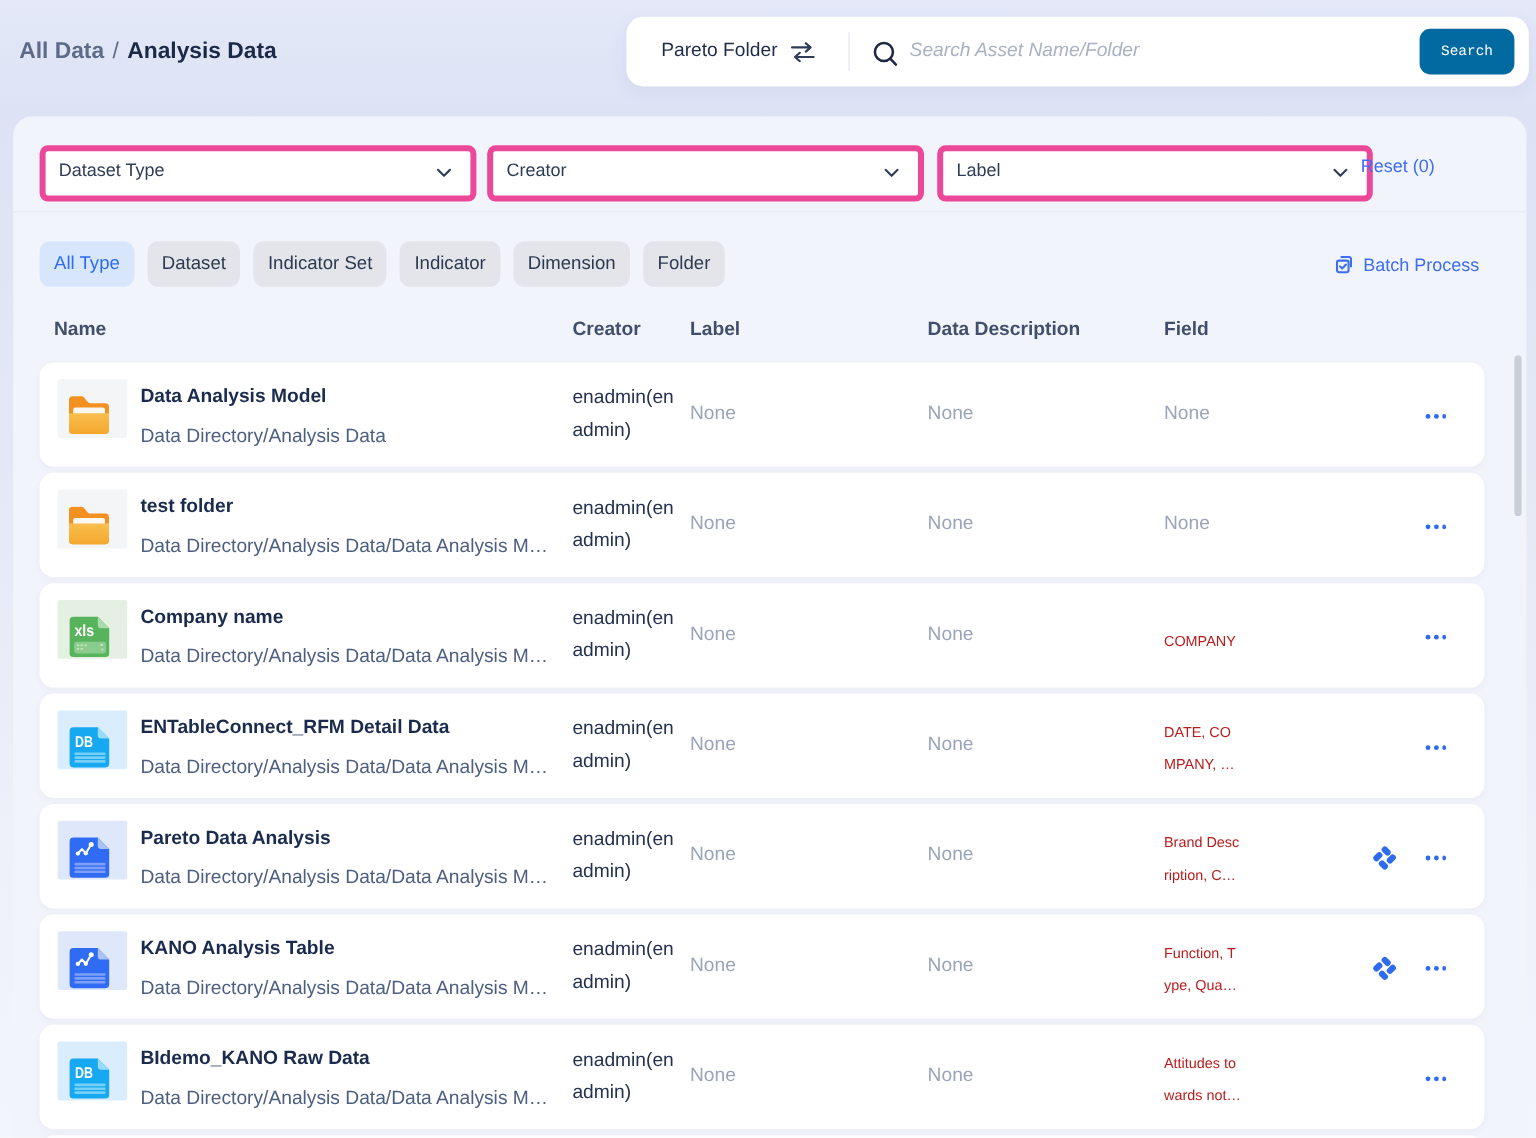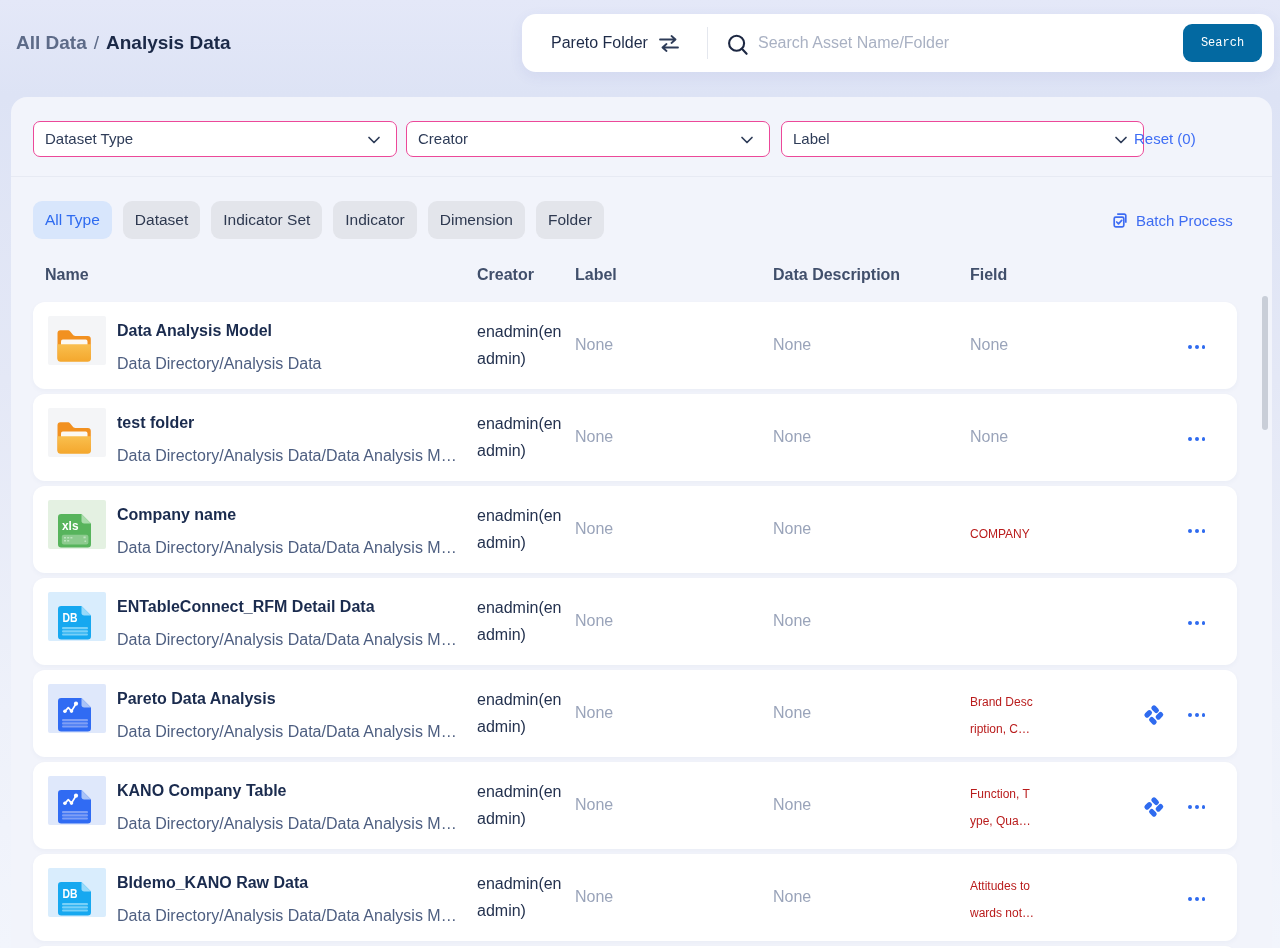--- a/index.html
+++ b/index.html
@@ -16,34 +16,34 @@
 .crumbs .sep { color:#5d6b88; font-weight:400; padding:0 7px; }
 .crumbs .c2 { color:#1b2947; }
 .searchbar {
   position:absolute; left:522px; top:14px; width:752px; height:58px;
   background:#fff; border-radius:14px; box-shadow:0 4px 14px rgba(60,80,160,0.08);
 }
 .cf-label { position:absolute; left:29px; top:20px; font-size:16px; color:#1e2b48; }
 .swap-ic { position:absolute; left:136px; top:21px; }
 .vline { position:absolute; left:185px; top:13px; width:1px; height:32px; background:#e4e7ee; }
 .mag-ic { position:absolute; left:205px; top:20px; }
-.ph { position:absolute; left:236px; top:20px; font-size:16px; color:#a9b1c3; }
+.ph { position:absolute; left:236px; top:20px; font-size:16px; color:#a9b1c3;font-style:italic; }
 .sbtn {
   position:absolute; left:661px; top:10px; width:79px; height:38px;
   background:#0369a1; border-radius:9px; color:#fff; font-size:12px;
   text-align:center; line-height:38px;font-family:Liberation Mono, monospace;
 }
 
 .card {
   position:absolute; left:11px; top:97px; width:1261px; height:851px;
   background:#f2f4fb; border-radius:16px 16px 0 0;
 }
 .dd {
-  position:absolute; top:24px; height:36px; background:#fff;
-  border:1px solid #ec4899; border-radius:7px; font-size:15px; color:#2e3c58;
+  position:absolute; top:24px; height:47px; background:#fff;
+  border:5px solid #ec4899; border-radius:7px; font-size:15px; color:#2e3c58;
   line-height:34px; padding-left:11px;
 }
 .dd svg { position:absolute; right:15px; top:12px; }
 .reset { position:absolute; left:1123px; top:33px; font-size:15px; color:#3e6df5; }
 .divider { position:absolute; left:0; top:79px; width:1261px; height:1px; background:#e7eaf3; }
 
 .tabs { position:absolute; left:22px; top:104px; height:38px; }
 .pill {
   display:inline-block; height:38px; line-height:38px; padding:0 12px;
   border-radius:9px; background:#e3e5eb; color:#2e3950; font-size:15.5px;
@@ -211,20 +211,21 @@
 <rect x="5" y="25.2" width="26" height="2.2" rx="1"></rect>
 <rect x="5" y="28.4" width="26" height="2.2" rx="1"></rect>
 </g>
         </svg>
       </div>
       <div class="rt">ENTableConnect_RFM Detail Data</div>
       <div class="rs">Data Directory/Analysis Data/Data Analysis M…</div>
       <div class="creator">enadmin(en admin)</div>
       <span class="none1 lnone">None</span>
       <span class="none1 dnone">None</span>
+      <div class="fval two">DATE, CO<br>MPANY, …</div>
       <span class="dots"><i></i><i></i><i></i></span>
     </div>
 <div class="row" style="top:573px;padding-left:46px;">
       <div class="icbox" style="background:#dfe8fb;">
         <svg width="36" height="36" viewBox="0 0 36 36" style="position:absolute;left:9px;top:13px;">
 <path d="M4.2 1 h20.3 l9.5 9.5 v20.8 a3.2 3.2 0 0 1 -3.2 3.2 H4.2 a3.2 3.2 0 0 1 -3.2 -3.2 V4.2 a3.2 3.2 0 0 1 3.2 -3.2 z" fill="#306bf3"></path>
 <path d="M24.5 1 l9.5 9.5 h-6.8 a2.7 2.7 0 0 1 -2.7 -2.7 z" fill="#a9c3f8"></path>
 <path d="M7.9 14.3 L11.3 10.6 L14.5 14.1 L19 6.7" fill="none" stroke="#ffffff" stroke-width="1.7" stroke-linecap="round" stroke-linejoin="round"></path>
 <circle cx="7.9" cy="14.3" r="1.8" fill="#fff"></circle>
           <circle cx="14.5" cy="14.1" r="1.8" fill="#fff"></circle>
@@ -261,21 +262,21 @@
 <circle cx="7.9" cy="14.3" r="1.8" fill="#fff"></circle>
           <circle cx="14.5" cy="14.1" r="1.8" fill="#fff"></circle>
           <circle cx="19" cy="6.7" r="2.1" fill="#fff"></circle>
 <g fill="#7e9ff6">
 <rect x="5" y="22" width="26" height="2.2" rx="1"></rect>
 <rect x="5" y="25.2" width="26" height="2.2" rx="1"></rect>
 <rect x="5" y="28.4" width="26" height="2.2" rx="1"></rect>
 </g>
         </svg>
       </div>
-      <div class="rt">KANO Company Table</div>
+      <div class="rt">KANO Analysis Table</div>
       <div class="rs">Data Directory/Analysis Data/Data Analysis M…</div>
       <div class="creator">enadmin(en admin)</div>
       <span class="none1 lnone">None</span>
       <span class="none1 dnone">None</span>
       <div class="fval two">Function, T<br>ype, Qua…</div>
       <svg class="diam" width="24" height="24" viewBox="0 0 24 24">
 <g transform="rotate(45 12 12)" fill="#2f6bef">
 <rect x="4.5" y="4.5" width="8.4" height="5.2" rx="2.4"></rect>
 <rect x="13.8" y="4.5" width="5.2" height="8.4" rx="2.4"></rect>
 <rect x="11.1" y="14.3" width="8.4" height="5.2" rx="2.4"></rect>

